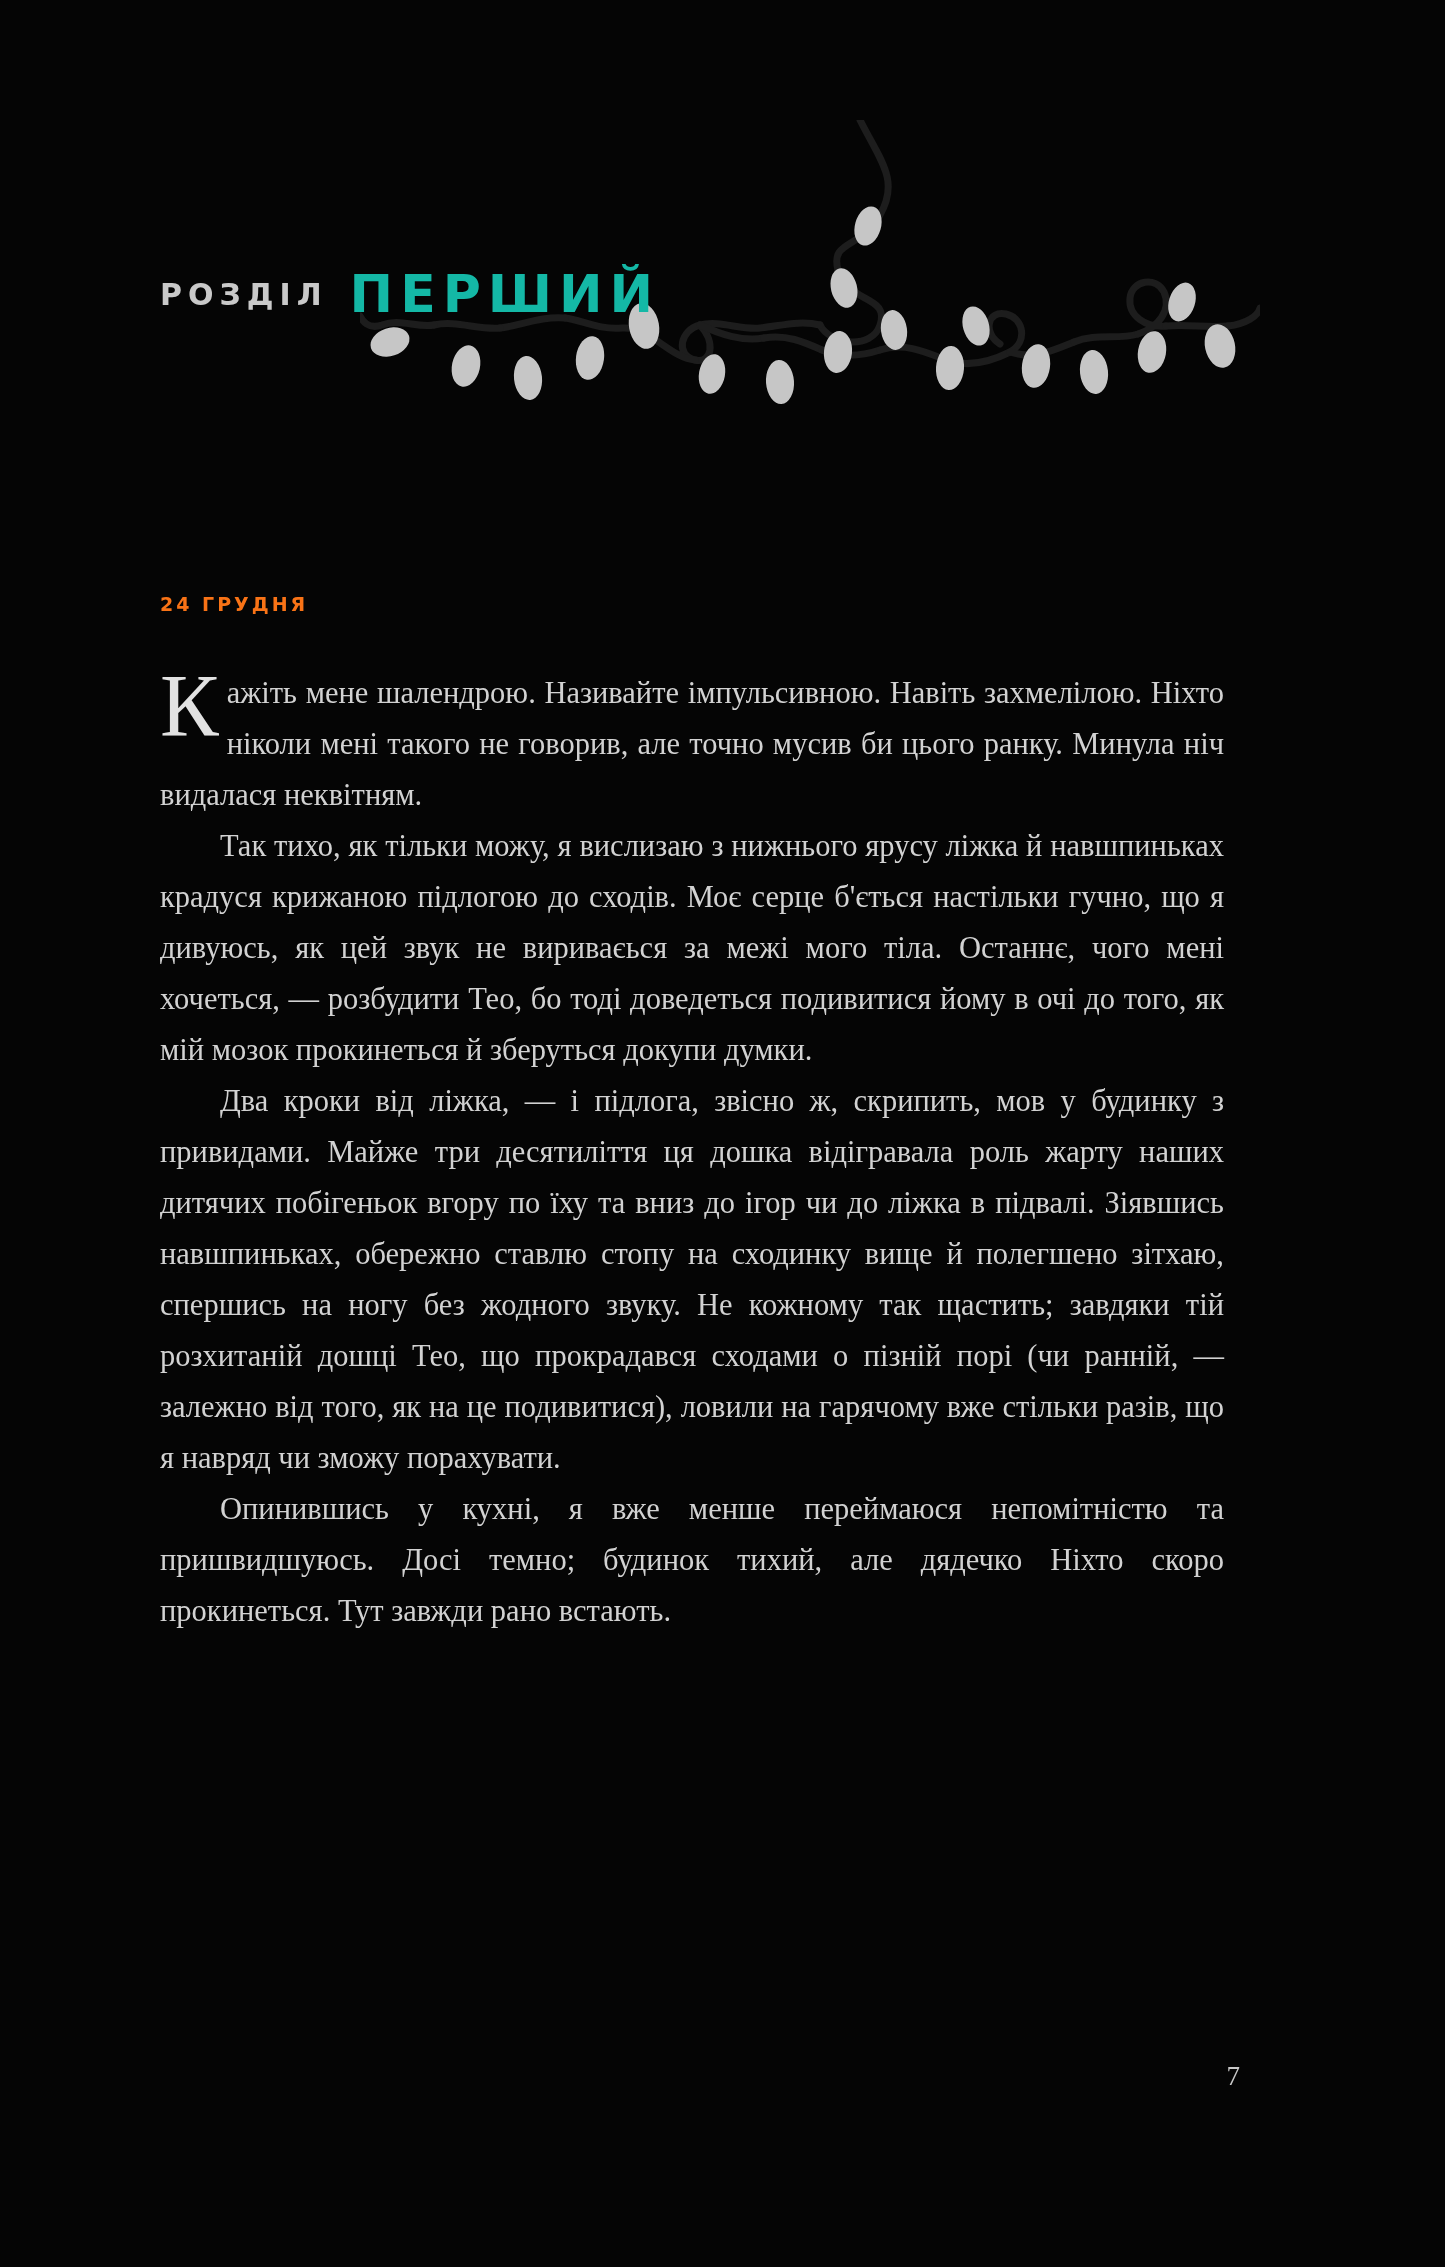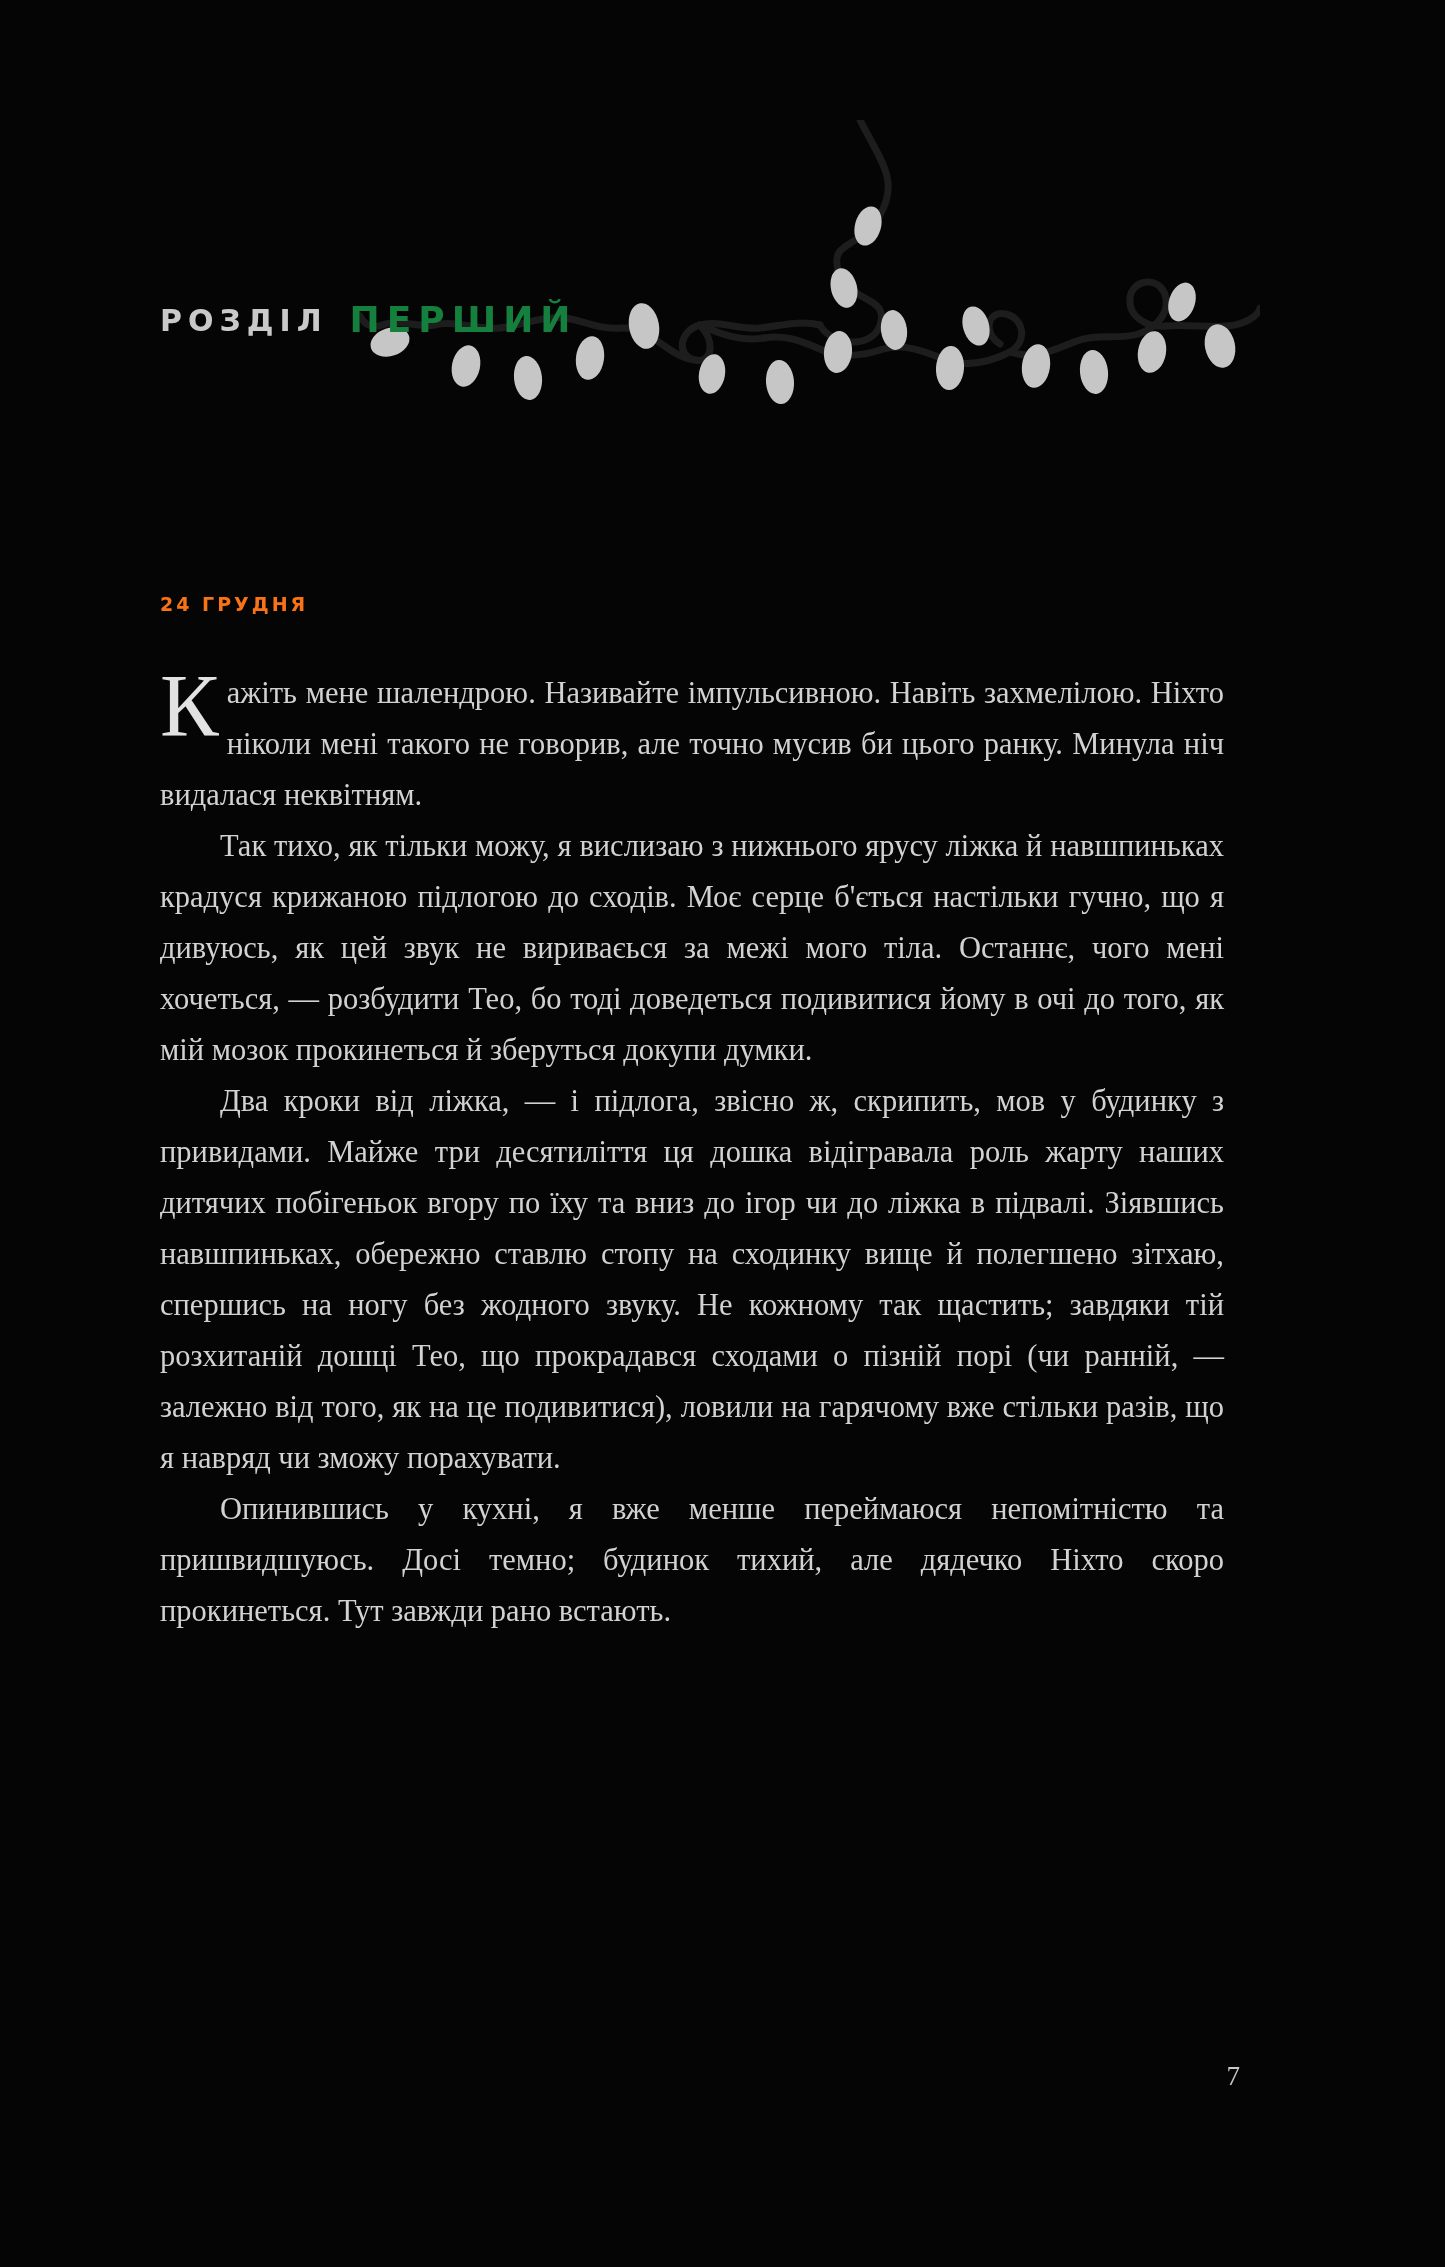--- a/index.html
+++ b/index.html
@@ -21,40 +21,39 @@
     inset: 0;
     background: #050505;
   }
 
   
   .chapter-heading {
     position: absolute;
     left: 160px;
     top: 268px;
     display: flex;
-    align-items: flex-end;
+    align-items: center;
     gap: 22px;
   }
   .chapter-word {
     font-family: "DejaVu Sans", sans-serif;
     font-weight: bold;
     font-size: 30px;
     letter-spacing: 6px;
     color: #c9c9c9;
     text-transform: uppercase;
   }
   .chapter-number {
     font-family: "DejaVu Sans", sans-serif;
     font-weight: bold;
-    font-size: 36px;
+    font-size: 52px;
     letter-spacing: 7px;
-    color: #15803d;
+    color: #14b8a6;
     text-transform: uppercase;
     line-height: 1;
-    margin-top: 34px;
   }
 
   
   .garland {
     position: absolute;
     left: 360px;
     top: 120px;
     width: 900px;
     height: 340px;
     pointer-events: none;

